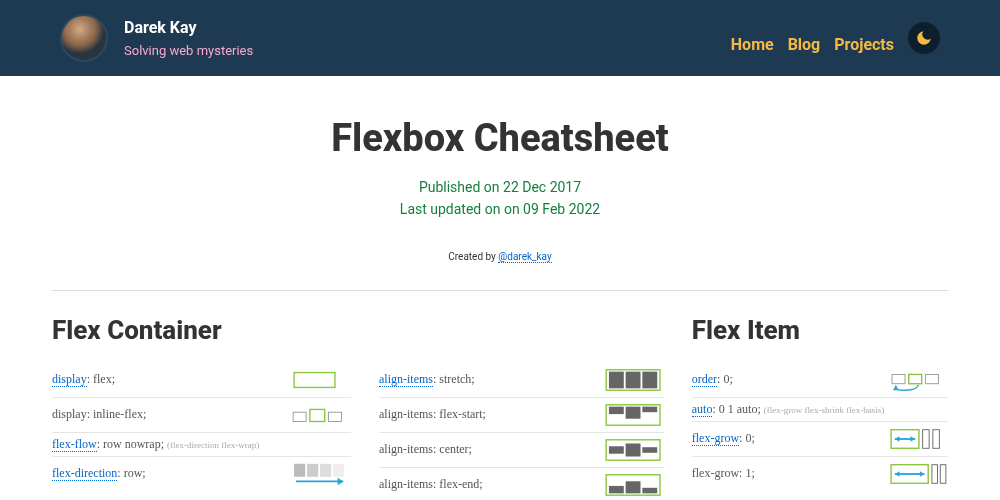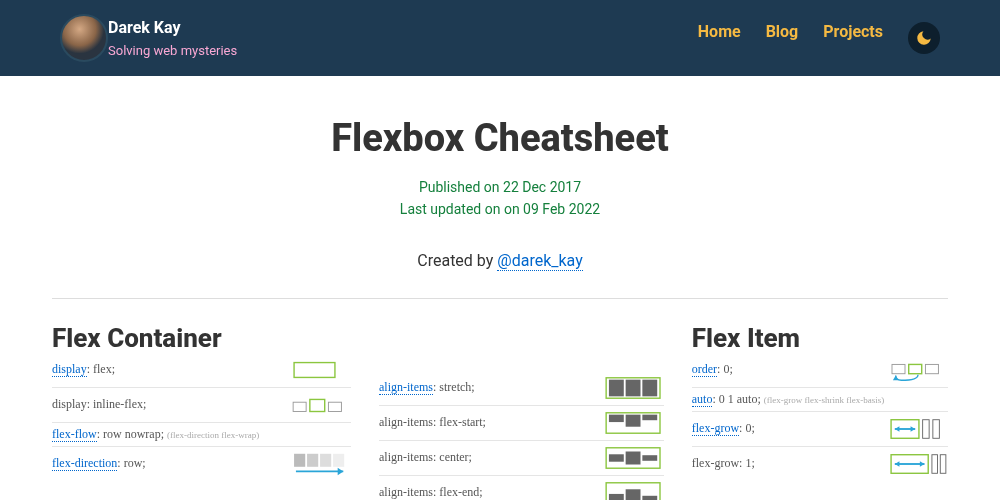--- a/index.html
+++ b/index.html
@@ -1,37 +1,37 @@
 <!DOCTYPE html>
 <html><head>
   <meta charset="utf-8">
   <style>
     *{margin:0;padding:0;box-sizing:border-box}
     body{font-family:-apple-system,BlinkMacSystemFont,"Segoe UI",Roboto,sans-serif;background:#fff;color:#333}
     .header{background:#1e3a52;padding:14px 0;display:flex;align-items:center;justify-content:space-between}
     .header-inner{max-width:920px;margin:0 auto;display:flex;align-items:center;justify-content:space-between;width:100%;padding:0 20px}
-    .brand{display:flex;align-items:center;}
+    .brand{display:flex;align-items:center;gap:16px}
     .avatar{width:48px;height:48px;border-radius:50%;background:radial-gradient(circle at 40% 30%,#d4a884 0%,#8a6548 40%,#2a3440 60%);border:2px solid #2a4a5f}
     .brand-text{color:#fff}
     .brand-name{font-size:16px;font-weight:700;color:#fff}
     .brand-tag{font-size:13px;color:#f9a8d4;margin-top:6px}
-    .nav{display:flex;align-items:flex-start;gap:25px}
+    .nav{display:flex;align-items:flex-end;gap:14px}
     .nav a{color:#f5b942;font-weight:700;font-size:16px;text-decoration:none;cursor:pointer}
     .theme-btn{width:32px;height:32px;border-radius:50%;background:#0d1f2d;display:flex;align-items:center;justify-content:center;cursor:pointer}
     .main{max-width:960px;margin:0 auto;padding:40px 32px 0}
     .title{font-size:38px;font-weight:800;color:#333;text-align:center;margin-bottom:16px}
     .meta{text-align:center;color:#15803d;font-size:14px;line-height:1.6}
-    .byline{text-align:center;margin-top:30px;font-size:16px;color:#333}
+    .byline{text-align:center;margin-top:30px;font-size:10px;color:#333}
     .byline a{color:#0066cc;border-bottom:1px dotted #0066cc;text-decoration:none}
     hr.sep{border:0;border-top:1px solid #ddd;margin:28px 0 24px}
     .cols{display:flex;gap:28px}
     .col{flex:1}
     .col-wide{flex:1.05}
     .col-narrow{flex:0.9}
-    .sec-title{font-size:26px;font-weight:800;color:#333;}
+    .sec-title{font-size:26px;font-weight:800;color:#333;margin-bottom:18px}
     .row{display:flex;align-items:center;justify-content:space-between;padding:4px 0;border-bottom:1px solid #e5e5e5;font-family:Liberation Serif, serif;font-size:12px;color:#555}
     .row.nb{border-bottom:none}
     .prop{color:#0066cc;border-bottom:1px dotted #0066cc;cursor:pointer}
     .dim{color:#aaa;font-size:9px}
     .diagram{width:60px;height:26px;flex-shrink:0;margin-left:8px}
     svg{display:block}
   </style>
 </head>
 <body>
 

